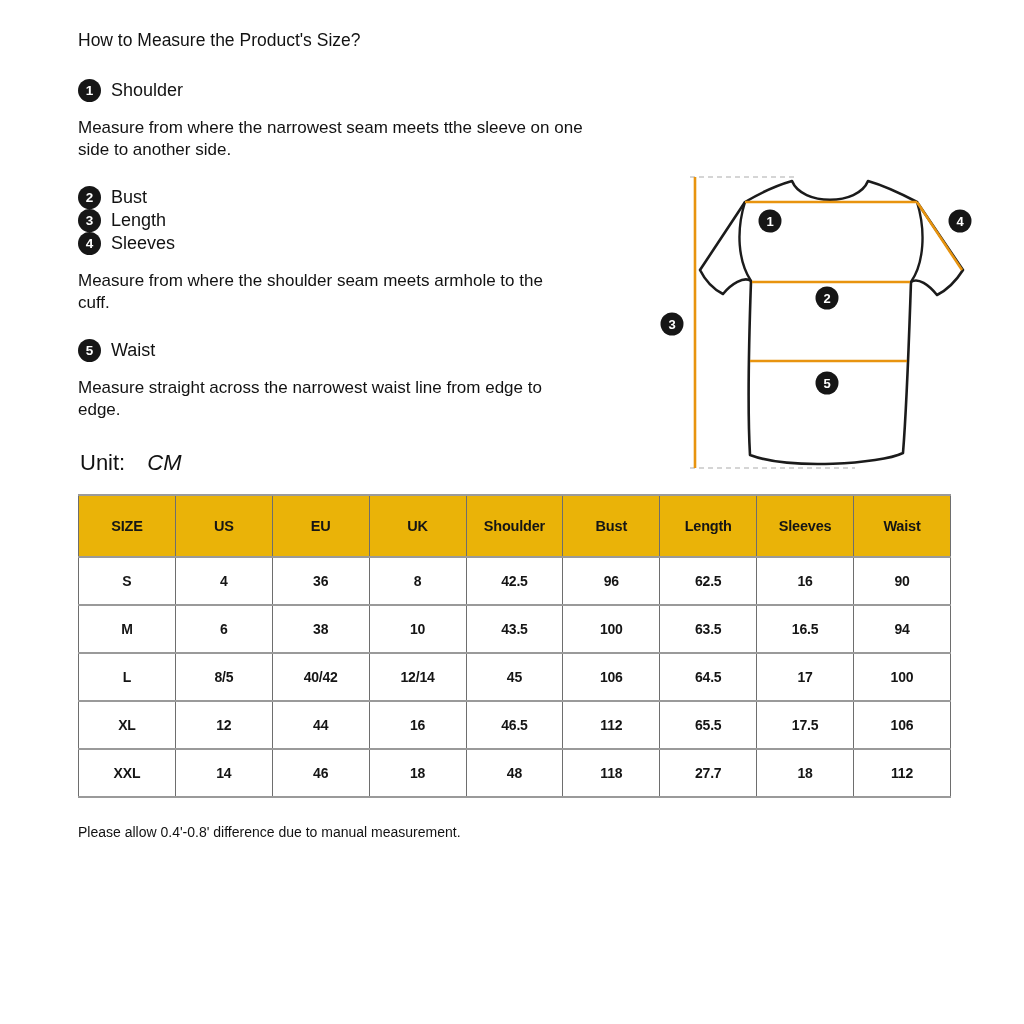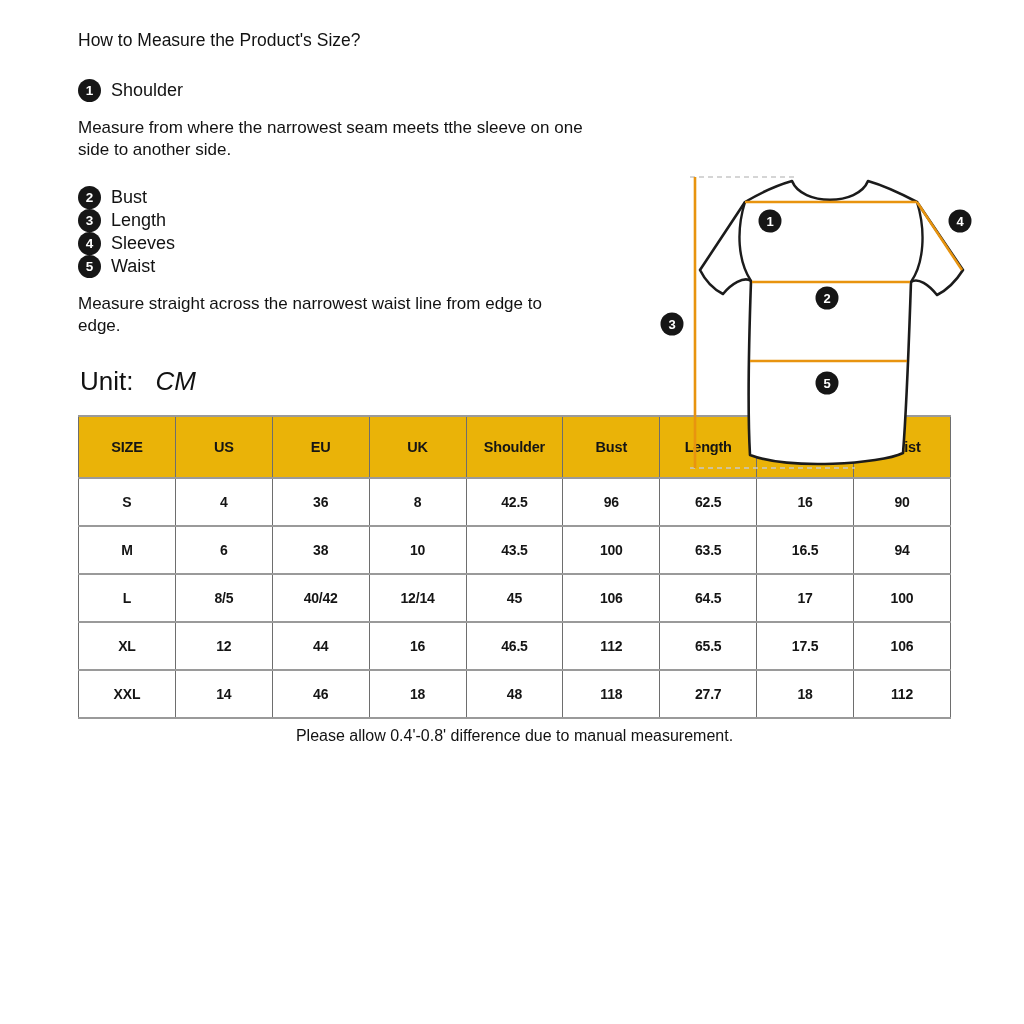--- a/index.html
+++ b/index.html
@@ -16,35 +16,35 @@
     width:23px; height:23px; border-radius:50%; background:#161616; color:#fff;
     font-size:13.5px; font-weight:bold; display:flex; align-items:center;
     justify-content:center; flex:0 0 auto;
   }
   .section-title { font-size:18px; }
   .section-body {
     font-size:17px; line-height:22px; margin:15px 0 25px 0;
     white-space:pre-line; width:570px;
   }
 
-  .unit-line { font-size:26px; margin:29px 0 0 2px; display:flex; }
+  .unit-line { font-size:22px; margin:29px 0 0 2px; display:flex; }
   .unit-value { margin-left:22px;font-style:italic; }
 
   table.size-table { border-collapse:collapse; table-layout:fixed; width:873px; margin-top:18px; }
   .size-table th {
     background:#eab308; height:58px; font-size:14.5px; font-weight:600;
   }
   .size-table td { height:44px; font-size:14px; font-weight:600; text-align:center; }
   .size-table th, .size-table td {
     border-top:2px solid #9a9a9a; border-bottom:2px solid #9a9a9a;
     border-left:1.5px solid #6e6e6e; border-right:1.5px solid #6e6e6e;
     letter-spacing:-0.2px; color:#151515;
   }
 
-  .footer-note { width:873px; text-align:center; font-size:16px; margin-top:8px; }
+  .footer-note { width:873px; text-align:left; font-size:14px; margin-top:26px; }
 
   .diagram { position:absolute; left:650px; top:163px; width:345px; height:320px; }
   .diagram svg { display:block; width:345px; height:320px; }
 </style>
 </head>
 <body>
 
 <div class="content">
 
   <h1 class="page-title">How to Measure the Product's Size?</h1>
@@ -63,20 +63,22 @@
 
   <div class="section-head">
     <span class="badge">3</span>
     <span class="section-title">Length</span>
   </div>
 
   <div class="section-head">
     <span class="badge">4</span>
     <span class="section-title">Sleeves</span>
   </div>
+  <p class="section-body">Measure from where the shoulder seam meets armhole to the
+cuff.</p>
 
   <div class="section-head">
     <span class="badge">5</span>
     <span class="section-title">Waist</span>
   </div>
   <p class="section-body">Measure straight across the narrowest waist line from edge to
 edge.</p>
 
   <div class="unit-line">
     <span>Unit:</span>

